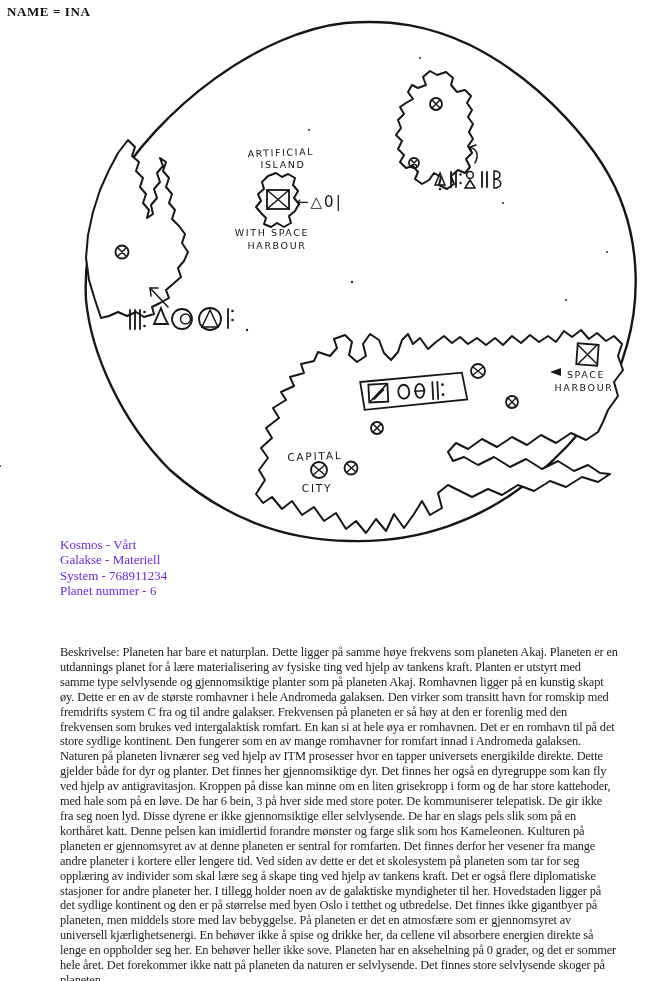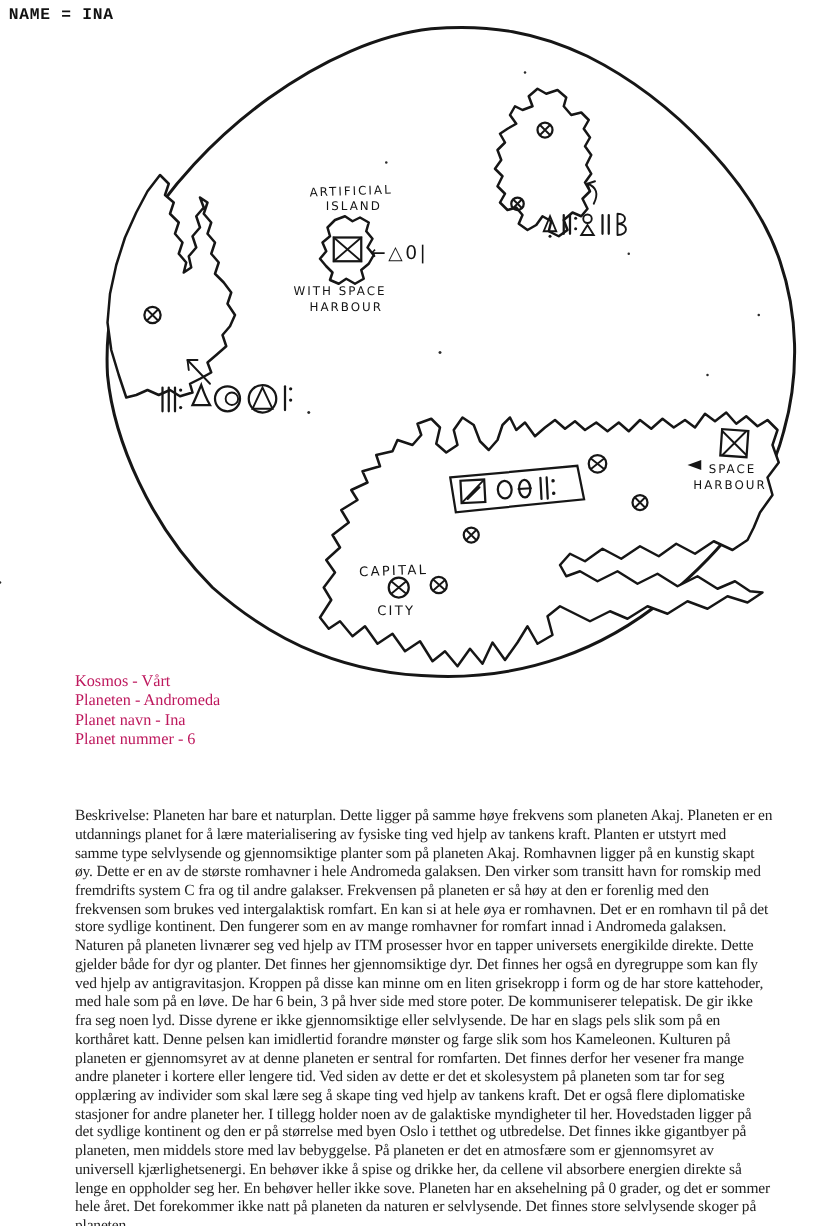--- a/index.html
+++ b/index.html
@@ -2,27 +2,27 @@
 <html><head>
 <meta charset="utf-8">
 <style>
   html,body{margin:0;padding:0;}
   body{
     width:666px;height:981px;position:relative;background:#ffffff;
     overflow:hidden;font-family:"Liberation Serif",serif;color:#1b1b1b;
   }
   #page-title{
     position:absolute;left:7px;top:4px;
-    font-family:Liberation Mono, monospace;font-weight:bold;
+    font-family:Liberation Serif, serif;font-weight:bold;
     font-size:13px;letter-spacing:0.6px;color:#111;
   }
   #map-wrap{position:absolute;left:0;top:0;width:666px;height:560px;}
   #meta-block{
     position:absolute;left:60px;top:537px;
-    font-size:13px;line-height:15.4px;color:#be185d;
+    font-size:13px;line-height:15.4px;color:#6d28d9;
   }
   #description{
     position:absolute;left:60px;top:645px;width:558px;
     font-size:12.4px;line-height:14.9px;letter-spacing:-0.15px;color:#222;
     text-align:left;
   }
   svg .coast{fill:#ffffff;stroke:#161616;stroke-width:2;stroke-linejoin:round;}
   svg .circle-line{fill:none;stroke:#161616;stroke-width:2.4;}
   svg .sym{fill:none;stroke:#161616;stroke-width:1.8;stroke-linecap:round;}
   svg .symthin{fill:none;stroke:#161616;stroke-width:1.5;stroke-linecap:round;}
@@ -202,18 +202,18 @@
     <circle cx="309" cy="130" r="1"></circle>
     <circle cx="607" cy="252" r="1"></circle>
     <circle cx="247" cy="330" r="1.2"></circle>
     <circle cx="388,466" cy="466" r="1"></circle>
   </g>
 </svg>
 </div>
 
 <div id="meta-block">
   <div>Kosmos - Vårt</div>
-  <div>Planeten - Andromeda</div>
-  <div>Planet navn - Ina</div>
+  <div>Galakse - Materiell</div>
+  <div>System - 768911234</div>
   <div>Planet nummer - 6</div>
 </div>
 
 <div id="description">Beskrivelse: Planeten har bare et naturplan. Dette ligger på samme høye frekvens som planeten Akaj. Planeten er en utdannings planet for å lære materialisering av fysiske ting ved hjelp av tankens kraft. Planten er utstyrt med samme type selvlysende og gjennomsiktige planter som på planeten Akaj.  Romhavnen ligger på en kunstig skapt øy. Dette er en av de største romhavner i hele Andromeda galaksen. Den virker som transitt havn for romskip med fremdrifts system C fra og til andre galakser. Frekvensen på planeten er så høy at den er forenlig med den frekvensen som brukes ved intergalaktisk romfart. En kan si at hele øya er romhavnen. Det er en romhavn til på det store sydlige kontinent. Den fungerer som en av mange romhavner for romfart innad i Andromeda galaksen. Naturen på planeten livnærer seg ved hjelp av ITM prosesser hvor en tapper universets energikilde direkte. Dette gjelder både for dyr og planter. Det finnes her gjennomsiktige dyr. Det finnes her også en dyregruppe som kan fly ved hjelp av antigravitasjon. Kroppen på disse kan minne om en liten grisekropp i form og de har store kattehoder, med hale som på en løve. De har 6 bein, 3 på hver side med store poter. De kommuniserer telepatisk. De gir ikke fra seg noen lyd. Disse dyrene er ikke gjennomsiktige eller selvlysende. De har en slags pels slik som på en korthåret katt. Denne pelsen kan imidlertid forandre mønster og farge slik som hos Kameleonen.  Kulturen på planeten er gjennomsyret av at denne planeten er sentral for romfarten. Det finnes derfor her vesener fra mange andre planeter i kortere eller lengere tid. Ved siden av dette er det et skolesystem på planeten som tar for seg opplæring av individer som skal lære seg å skape ting ved hjelp av tankens kraft. Det er også flere diplomatiske stasjoner for andre planeter her. I tillegg holder noen av de galaktiske myndigheter til her. Hovedstaden ligger på det sydlige kontinent og den er på størrelse med byen Oslo i tetthet og utbredelse. Det finnes ikke gigantbyer på planeten, men middels store med lav bebyggelse. På planeten er det en atmosfære som er gjennomsyret av universell kjærlighetsenergi. En behøver ikke å spise og drikke her, da cellene vil absorbere energien direkte så lenge en oppholder seg her.  En behøver heller ikke sove. Planeten har en aksehelning på 0 grader, og det er sommer hele året. Det forekommer ikke natt på planeten da naturen er selvlysende. Det finnes store selvlysende skoger på planeten.</div>
 
 </body></html>

